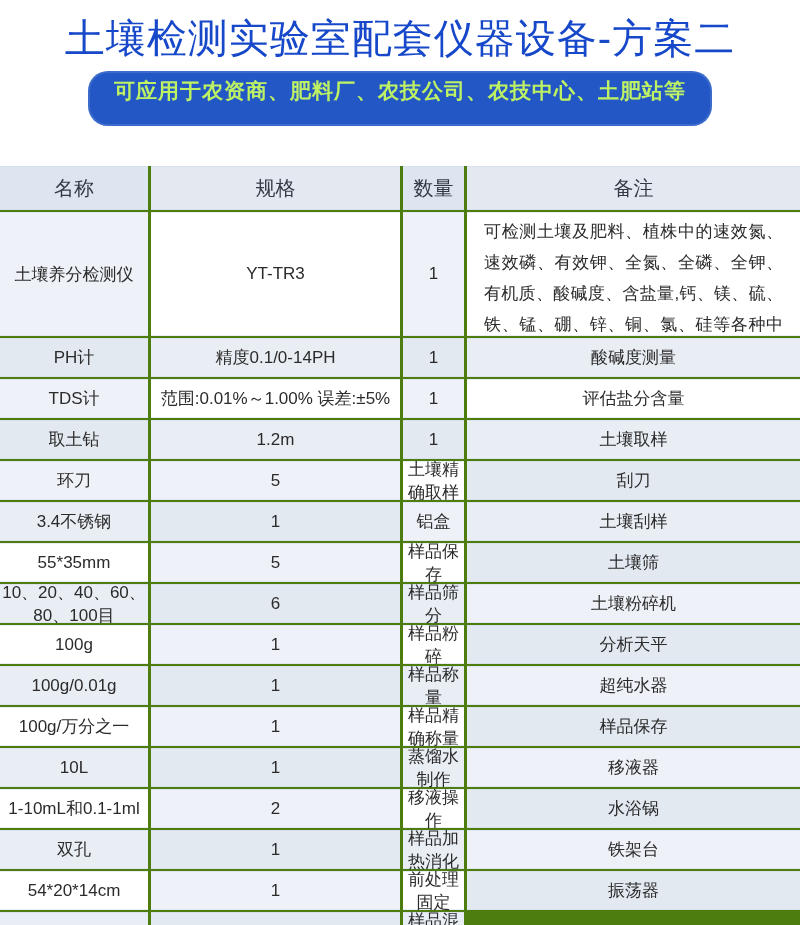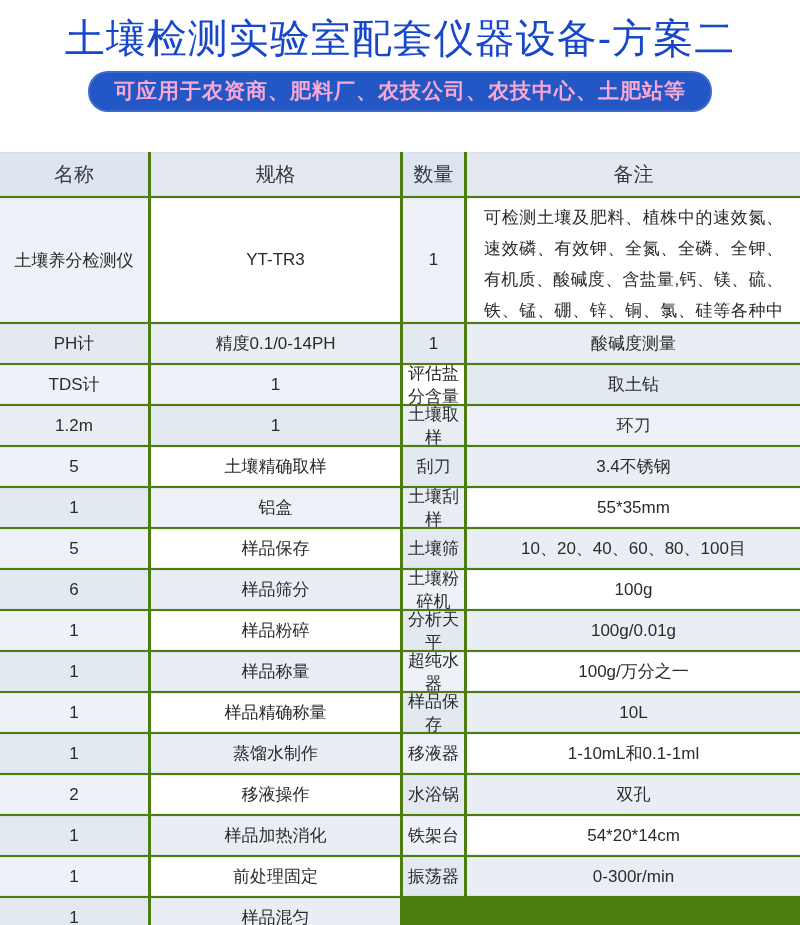--- a/index.html
+++ b/index.html
@@ -16,25 +16,25 @@
     font-size:40px;
     font-weight:normal;
     letter-spacing:1px;
     color:#1648c9;
     line-height:1.2;
   }
   .banner-wrap{text-align:center;margin-top:9px;}
   .subtitle-banner{
     display:inline-block;
     background:#2257c5;
-    color:#f9a8d4;
+    color:#bef264;
     font-size:21px;
     font-weight:600;
     letter-spacing:1px;
-    padding:6px 26px 7px;
+    padding:6px 26px 21px;
     border-radius:20px;
     box-shadow:inset 0 0 0 2px rgba(255,255,255,0.12);
   }
 
   .equipment-table{
     margin-top:40px;
     display:grid;
     grid-template-columns:148px 249px 61px 1fr;
     grid-template-rows:44px 124px repeat(15,39px);
     column-gap:3px;
@@ -92,20 +92,21 @@
 
   <div class="cell row-white tintcol">土壤养分检测仪</div>
       <div class="cell row-white">YT-TR3</div>
       <div class="cell row-white tintcol">1</div>
       <div class="cell row-white note-long">可检测土壤及肥料、植株中的速效氮、速效磷、有效钾、全氮、全磷、全钾、有机质、酸碱度、含盐量,钙、镁、硫、铁、锰、硼、锌、铜、氯、硅等各种中微量元素含量。</div>
       <div class="cell row-light tintcol">PH计</div>
       <div class="cell row-light">精度0.1/0-14PH</div>
       <div class="cell row-light tintcol">1</div>
       <div class="cell row-light">酸碱度测量</div>
       <div class="cell row-white tintcol">TDS计</div>
+      <div class="cell row-white">范围:0.01%～1.00% 误差:±5%</div>
       <div class="cell row-white tintcol">1</div>
       <div class="cell row-white">评估盐分含量</div>
       <div class="cell row-light tintcol">取土钻</div>
       <div class="cell row-light">1.2m</div>
       <div class="cell row-light tintcol">1</div>
       <div class="cell row-light">土壤取样</div>
       <div class="cell row-white tintcol">环刀</div>
       <div class="cell row-white tintcol">5</div>
       <div class="cell row-white">土壤精确取样</div>
       <div class="cell row-light tintcol">刮刀</div>

